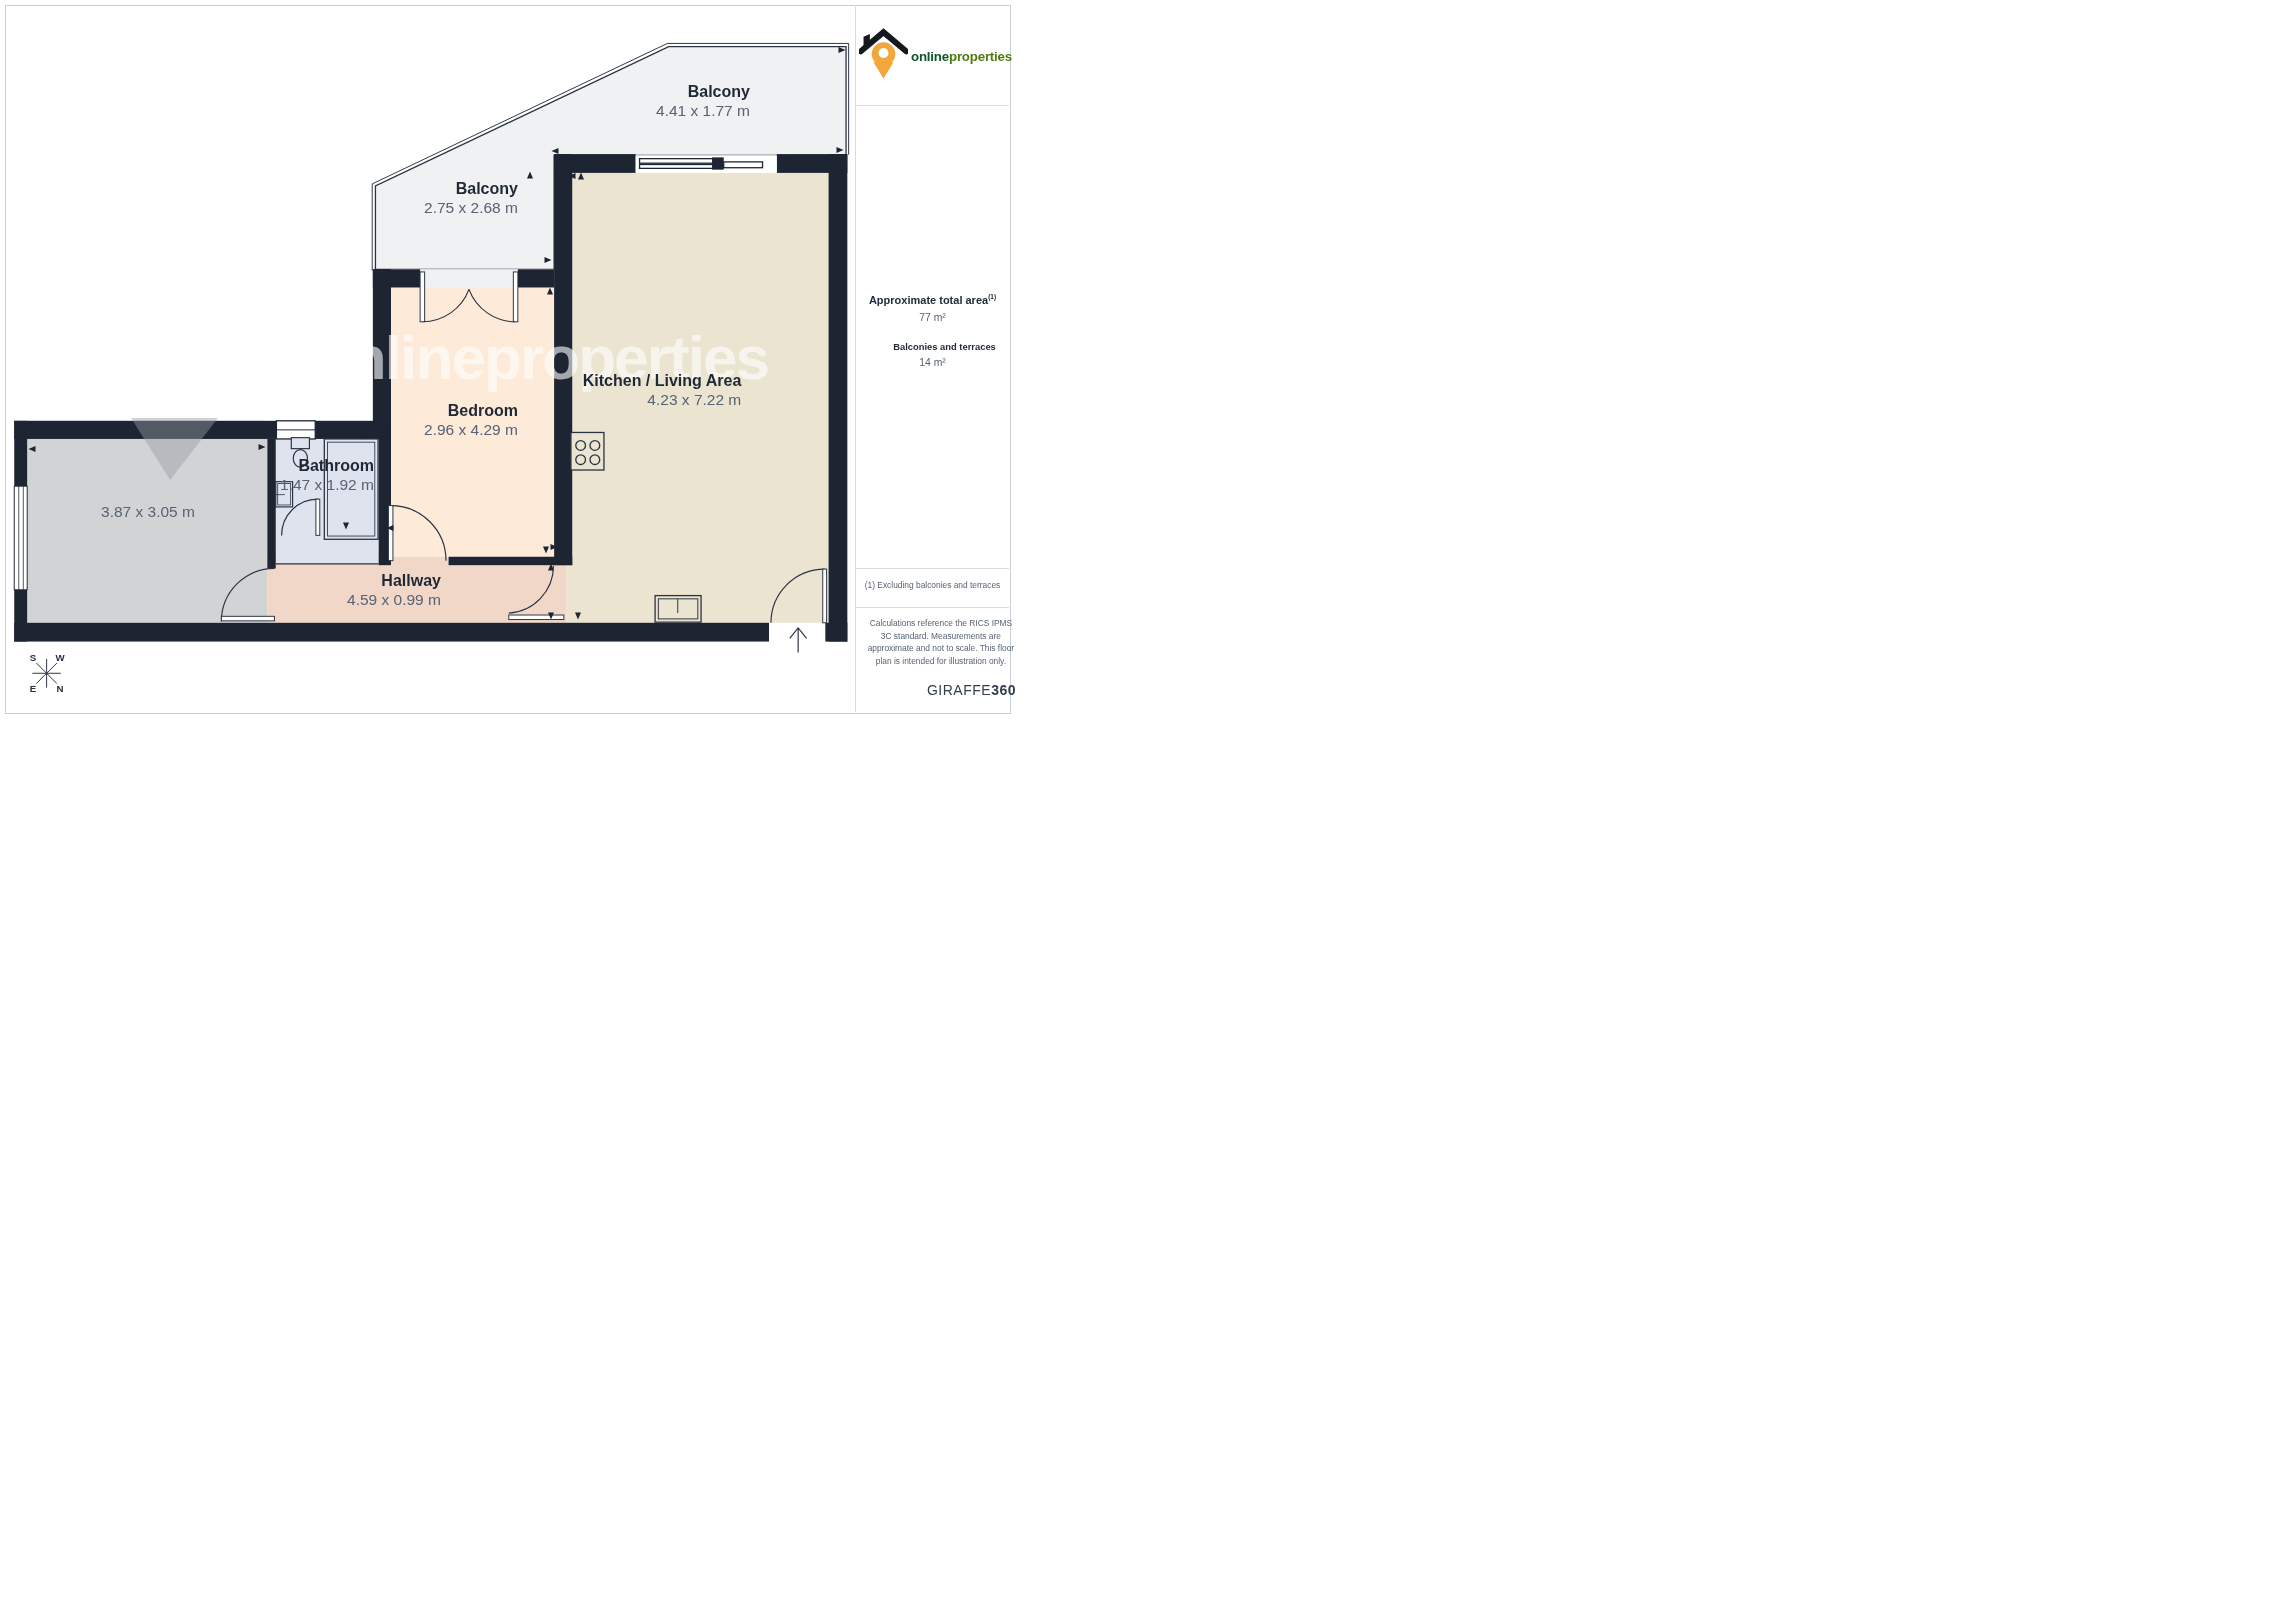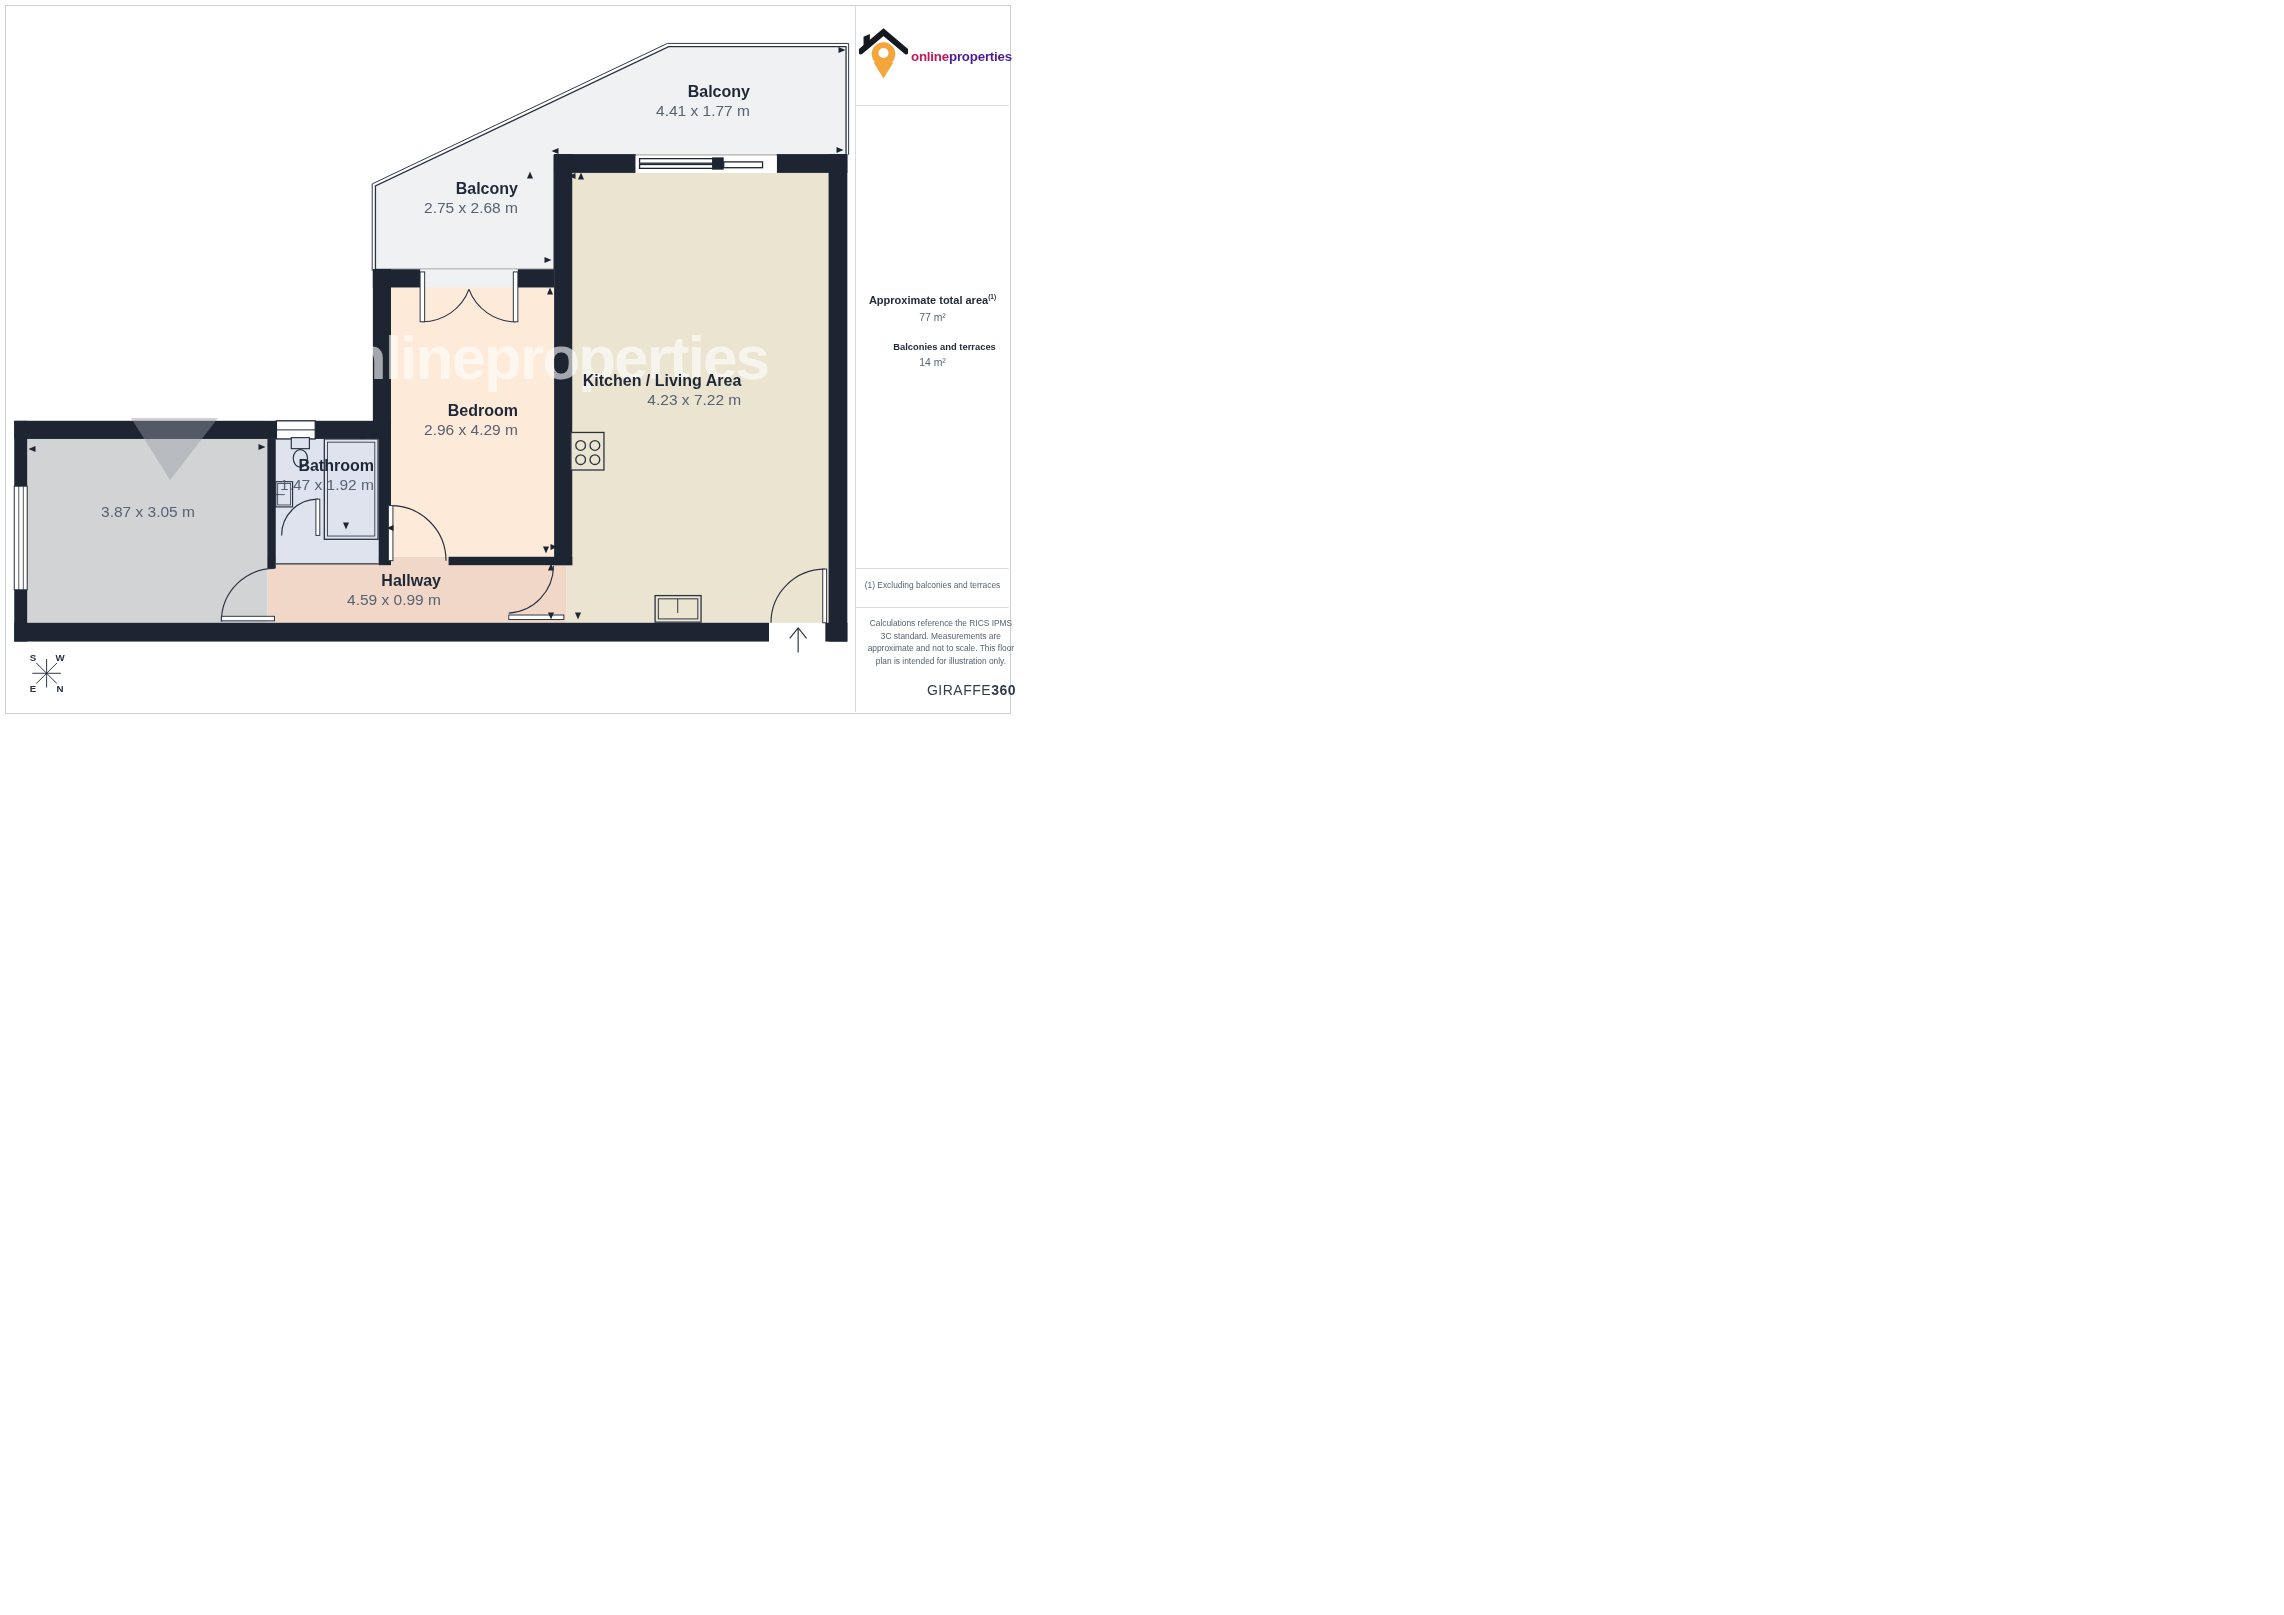--- a/index.html
+++ b/index.html
@@ -22,22 +22,22 @@
   .mk{position:absolute;width:0;height:0;transform:translate(-50%,-50%);}
   .mk.u{border-left:3.9px solid transparent;border-right:3.9px solid transparent;border-bottom:7.8px solid #1d2532;}
   .mk.d{border-left:3.9px solid transparent;border-right:3.9px solid transparent;border-top:7.8px solid #1d2532;}
   .mk.l{border-top:3.9px solid transparent;border-bottom:3.9px solid transparent;border-right:7.8px solid #1d2532;}
   .mk.r{border-top:3.9px solid transparent;border-bottom:3.9px solid transparent;border-left:7.8px solid #1d2532;}
   
   .v-div{position:absolute;left:855px;top:5.2px;height:707px;width:0.6px;background:#d8dce1;}
   .h-div{position:absolute;left:855px;width:154px;height:0.6px;background:#d8dce1;}
   .logo{position:absolute;left:859px;top:26px;width:146px;height:57px;}
   .logo-text{position:absolute;left:52px;top:23px;font-size:13.3px;font-weight:bold;letter-spacing:-0.2px;white-space:nowrap;}
-  .logo-online{color:#be185d;}
-  .logo-props{color:#4c1d95;margin-top:8px;}
+  .logo-online{color:#14532d;}
+  .logo-props{color:#4d7c0f;margin-top:8px;}
   .sb-block{position:absolute;left:855px;width:155px;text-align:center;color:#232c3b;}
   .sb-title{font-size:11px;font-weight:bold;}
   .sb-title sup{font-size:6.5px;}
   .sb-value{font-size:10.4px;color:#576374;margin-top:6.5px;}
   .sb-sub{font-size:9.4px;font-weight:bold;margin-top:17.5px;margin-left:24px;}
   .sb-note{font-size:8.4px;color:#576374;}
   .sb-disc{font-size:8.4px;line-height:12.6px;color:#576374;padding:0 8.4px;}
   .sb-brand{font-size:14px;letter-spacing:0.5px;color:#333d4e;padding-left:39px;}
   .sb-brand .b{font-weight:bold;}
   

